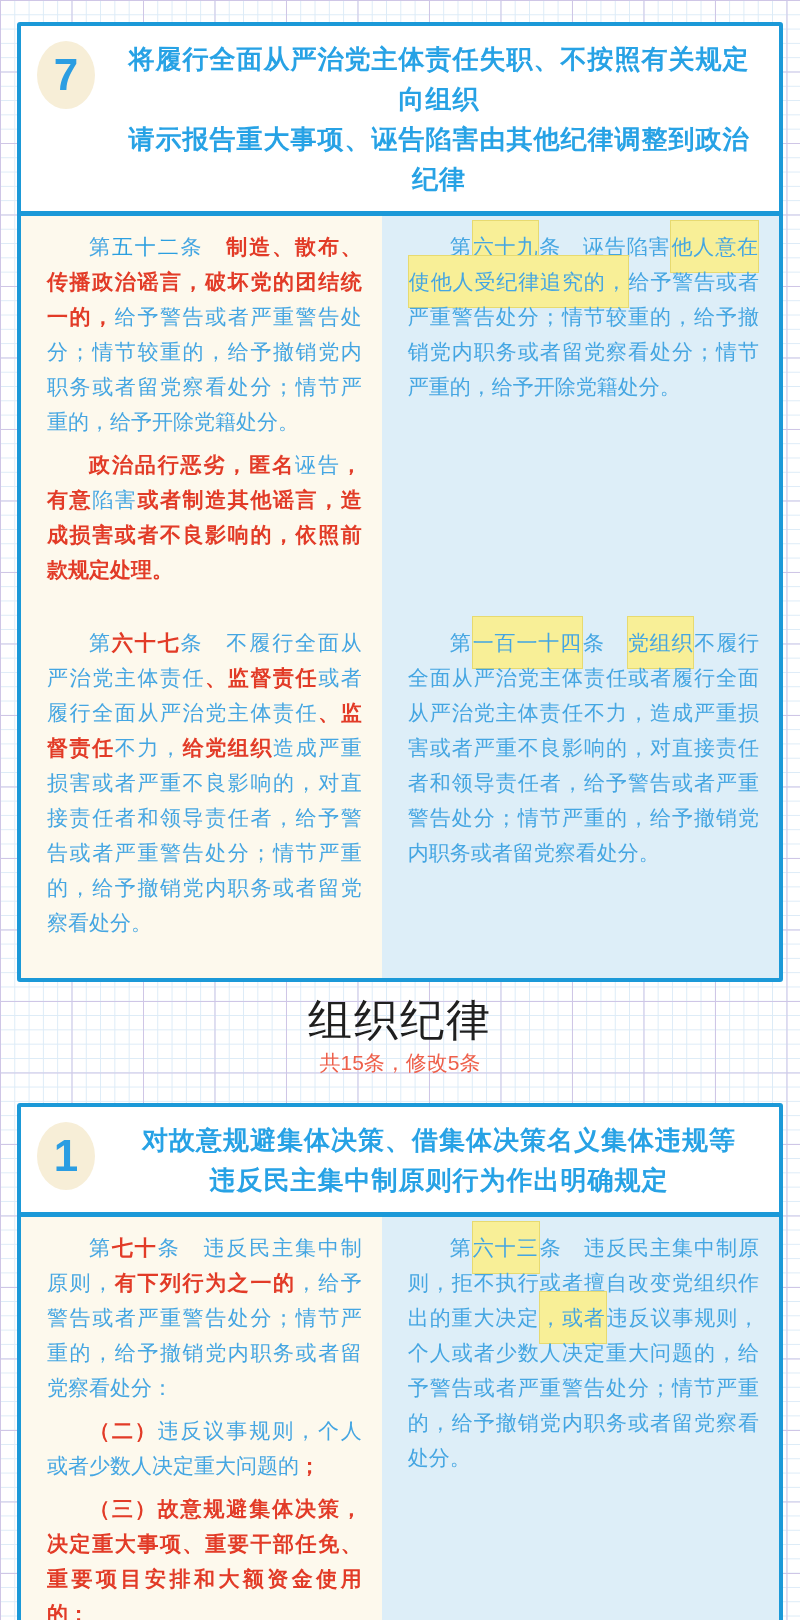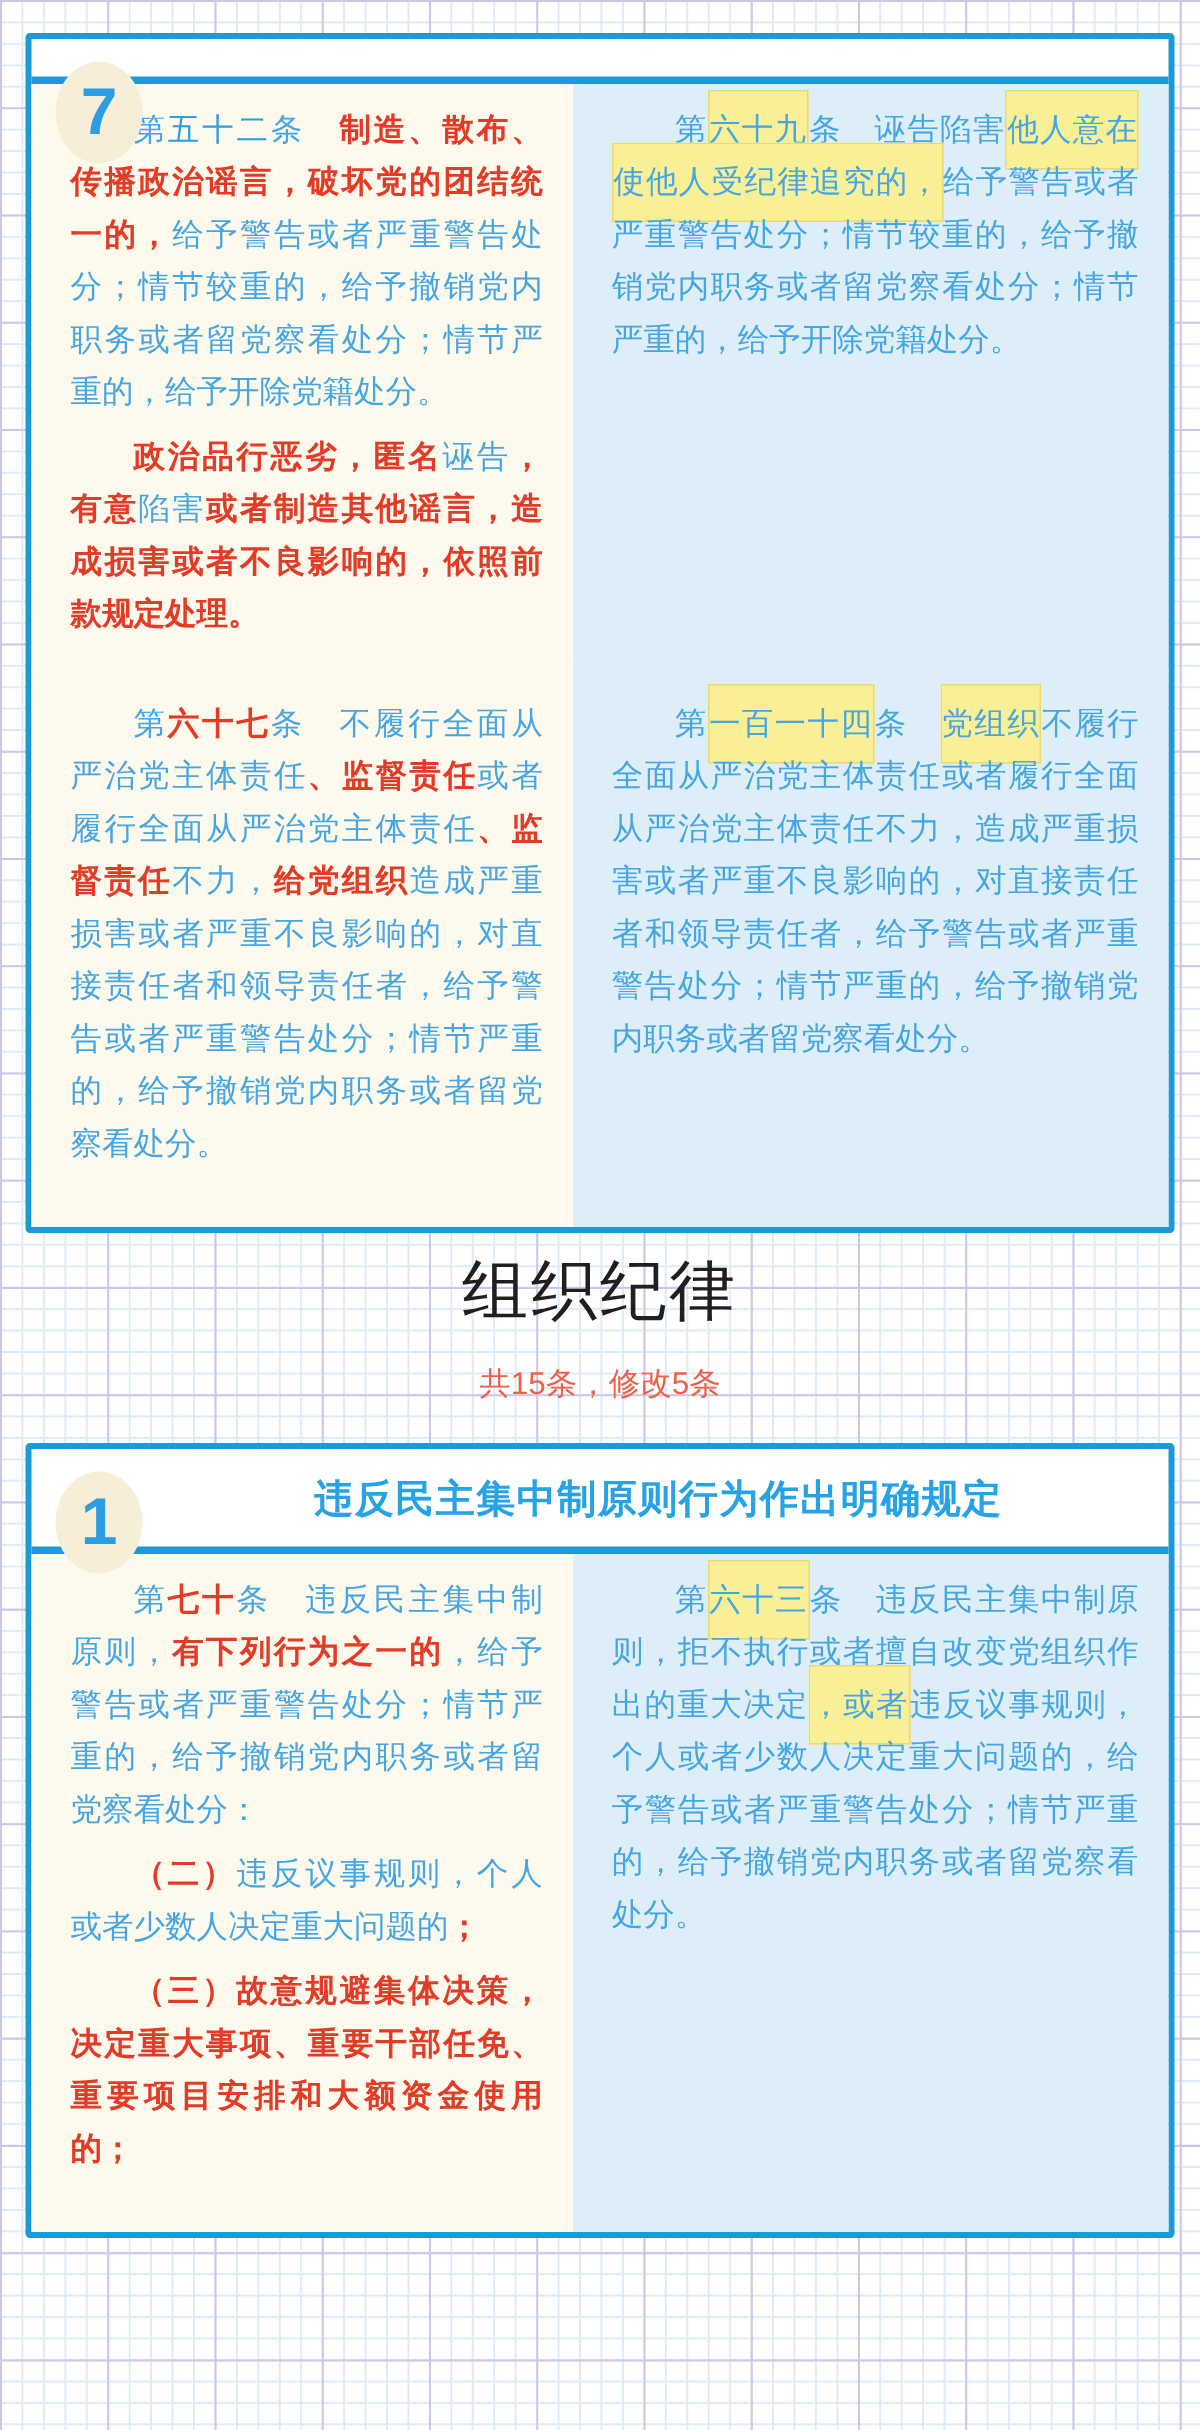--- a/index.html
+++ b/index.html
@@ -43,31 +43,35 @@
   .run-n{color:var(--text-blue);}
   .run-b{color:var(--text-blue-bold);font-weight:normal;}
   .run-r{color:var(--text-red);font-weight:bold;}
   .run-h{
     color:var(--text-blue);background:var(--highlight);
     box-shadow:inset 0 0 0 1px var(--highlight-edge);
     padding:15px 1px;box-decoration-break:clone;-webkit-box-decoration-break:clone;
   }
   .section{text-align:center;margin:14px 0 0;}
   .section-title{font-family:"Liberation Serif","DejaVu Serif",serif;font-size:44px;font-weight:normal;color:var(--section-title);line-height:50px;letter-spacing:2px;}
-  .section-sub{font-size:21px;color:var(--section-sub);margin-top:22px;}
+  .section-sub{font-size:21px;color:var(--section-sub);margin-top:3px;}
   .card-2{margin-top:26px;}
 </style>
 </head>
 <body>
 
 <div class="page">
 
   <div class="card">
     <div class="card-header">
       <div class="badge">7</div>
+      <div class="card-title">
+        <div>将履行全面从严治党主体责任失职、不按照有关规定向组织</div>
+        <div>请示报告重大事项、诬告陷害由其他纪律调整到政治纪律</div>
+      </div>
     </div>
     <div class="card-sep"></div>
     <div class="card-body">
       <div class="cell cell-old pt1">
           <p class="law-p"><span class="run-n">第</span><span class="run-b">五十二</span><span class="run-n">条　</span><span class="run-r">制造、散布、传播政治谣言，破坏党的团结统一的，</span><span class="run-n">给予警告或者严重警告处分；情节较重的，给予撤销党内职务或者留党察看处分；情节严重的，给予开除党籍处分。</span></p>
           <p class="law-p"><span class="run-r">政治品行恶劣，匿名</span><span class="run-n">诬告</span><span class="run-r">，有意</span><span class="run-n">陷害</span><span class="run-r">或者制造其他谣言，造成损害或者不良影响的，依照前款规定处理。</span></p>
         </div>
       <div class="cell cell-new pt1">
           <p class="law-p"><span class="run-n">第</span><span class="run-h">六十九</span><span class="run-n">条　</span><span class="run-n">诬告陷害</span><span class="run-h">他人意在使他人受纪律追究的，</span><span class="run-n">给予警告或者严重警告处分；情节较重的，给予撤销党内职务或者留党察看处分；情节严重的，给予开除党籍处分。</span></p>
         </div>
@@ -82,20 +86,21 @@
 
   <div class="section">
     <div class="section-title">组织纪律</div>
     <div class="section-sub">共15条，修改5条</div>
   </div>
 
   <div class="card card-2">
     <div class="card-header">
       <div class="badge">1</div>
       <div class="card-title">
+        <div>对故意规避集体决策、借集体决策名义集体违规等</div>
         <div>违反民主集中制原则行为作出明确规定</div>
       </div>
     </div>
     <div class="card-sep"></div>
     <div class="card-body">
       <div class="cell cell-old pt3">
           <p class="law-p"><span class="run-n">第</span><span class="run-r">七十</span><span class="run-n">条　</span><span class="run-n">违反民主集中制原则，</span><span class="run-r">有下列行为之一的</span><span class="run-n">，给予警告或者严重警告处分；情节严重的，给予撤销党内职务或者留党察看处分：</span></p>
           <p class="law-p"><span class="run-r">（二）</span><span class="run-n">违反议事规则，个人或者少数人决定重大问题的</span><span class="run-r">；</span></p>
           <p class="law-p"><span class="run-r">（三）故意规避集体决策，决定重大事项、重要干部任免、重要项目安排和大额资金使用的；</span></p>
         </div>

